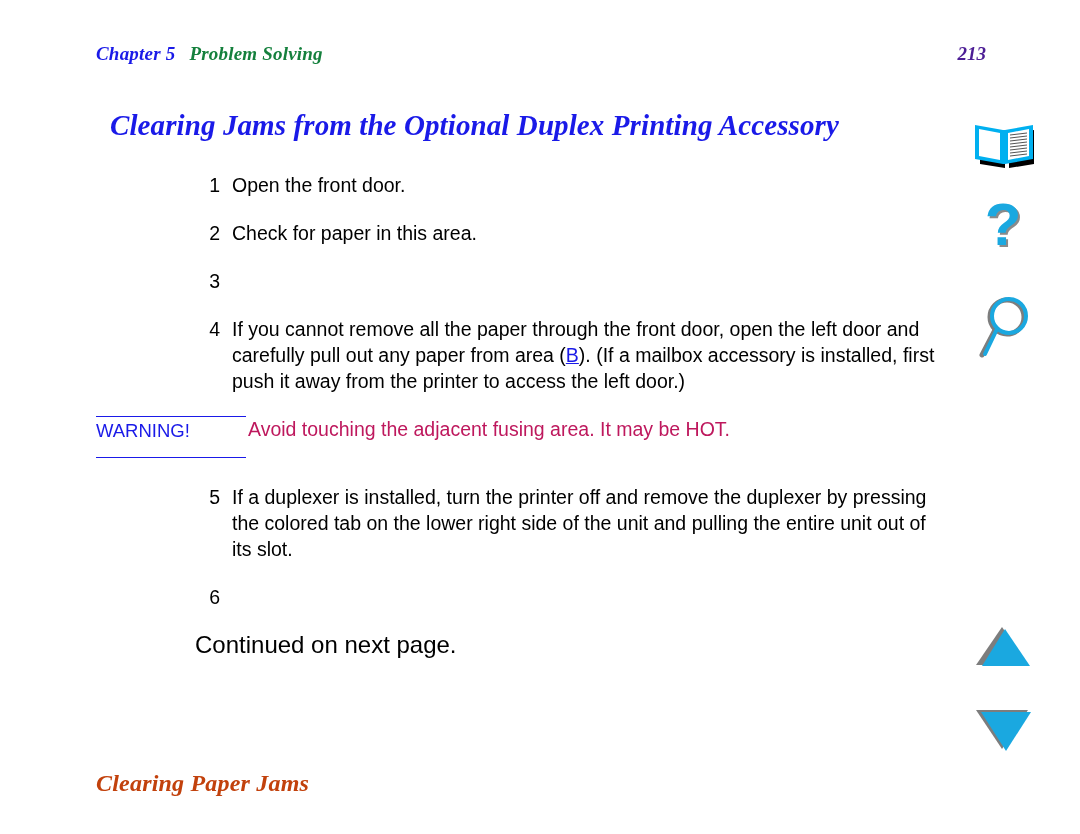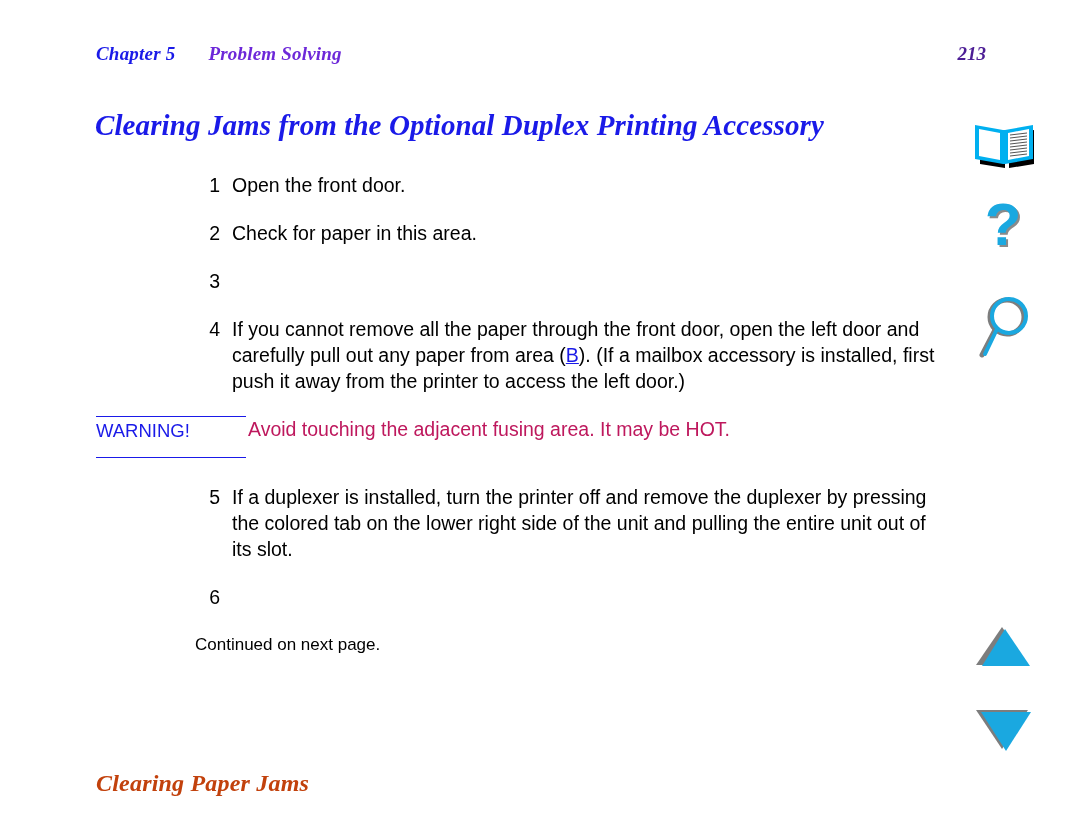--- a/index.html
+++ b/index.html
@@ -45,36 +45,36 @@
     font-weight: bold;
     font-size: 19px;
     color: #1a1ae8;
     letter-spacing: 0.2px;
   }
   .chapter-topic {
     font-family: "Liberation Serif", "DejaVu Serif", serif;
     font-style: italic;
     font-weight: bold;
     font-size: 19px;
-    color: #6d28d9;
-    margin-left: 33px;
+    color: #15803d;
+    margin-left: 14px;
     letter-spacing: 0.2px;
   }
   .page-number {
     font-family: "Liberation Serif", "DejaVu Serif", serif;
     font-style: italic;
     font-weight: bold;
     font-size: 19px;
     color: #4c1d95;
   }
 
   
   .doc-title {
     position: absolute;
-    left: 95px;
+    left: 110px;
     top: 88px;
     width: 770px;
     font-family: "Liberation Serif", "DejaVu Serif", serif;
     font-style: italic;
     font-weight: bold;
     font-size: 29px;
     line-height: 36px;
     color: #1a1ae8;
     letter-spacing: 0.1px;
   }
@@ -141,21 +141,21 @@
     top: 0;
     width: 690px;
     font-size: 19.5px;
     line-height: 27px;
     color: #be185d;
   }
 
   .continued {
     margin-left: 195px;
     width: 718px;
-    font-size: 17px;
+    font-size: 24px;
     line-height: 26px;
     color: #000000;
   }
 
   
   .running-footer {
     position: absolute;
     left: 96px;
     bottom: 37px;
     font-family: "Liberation Serif", "DejaVu Serif", serif;

